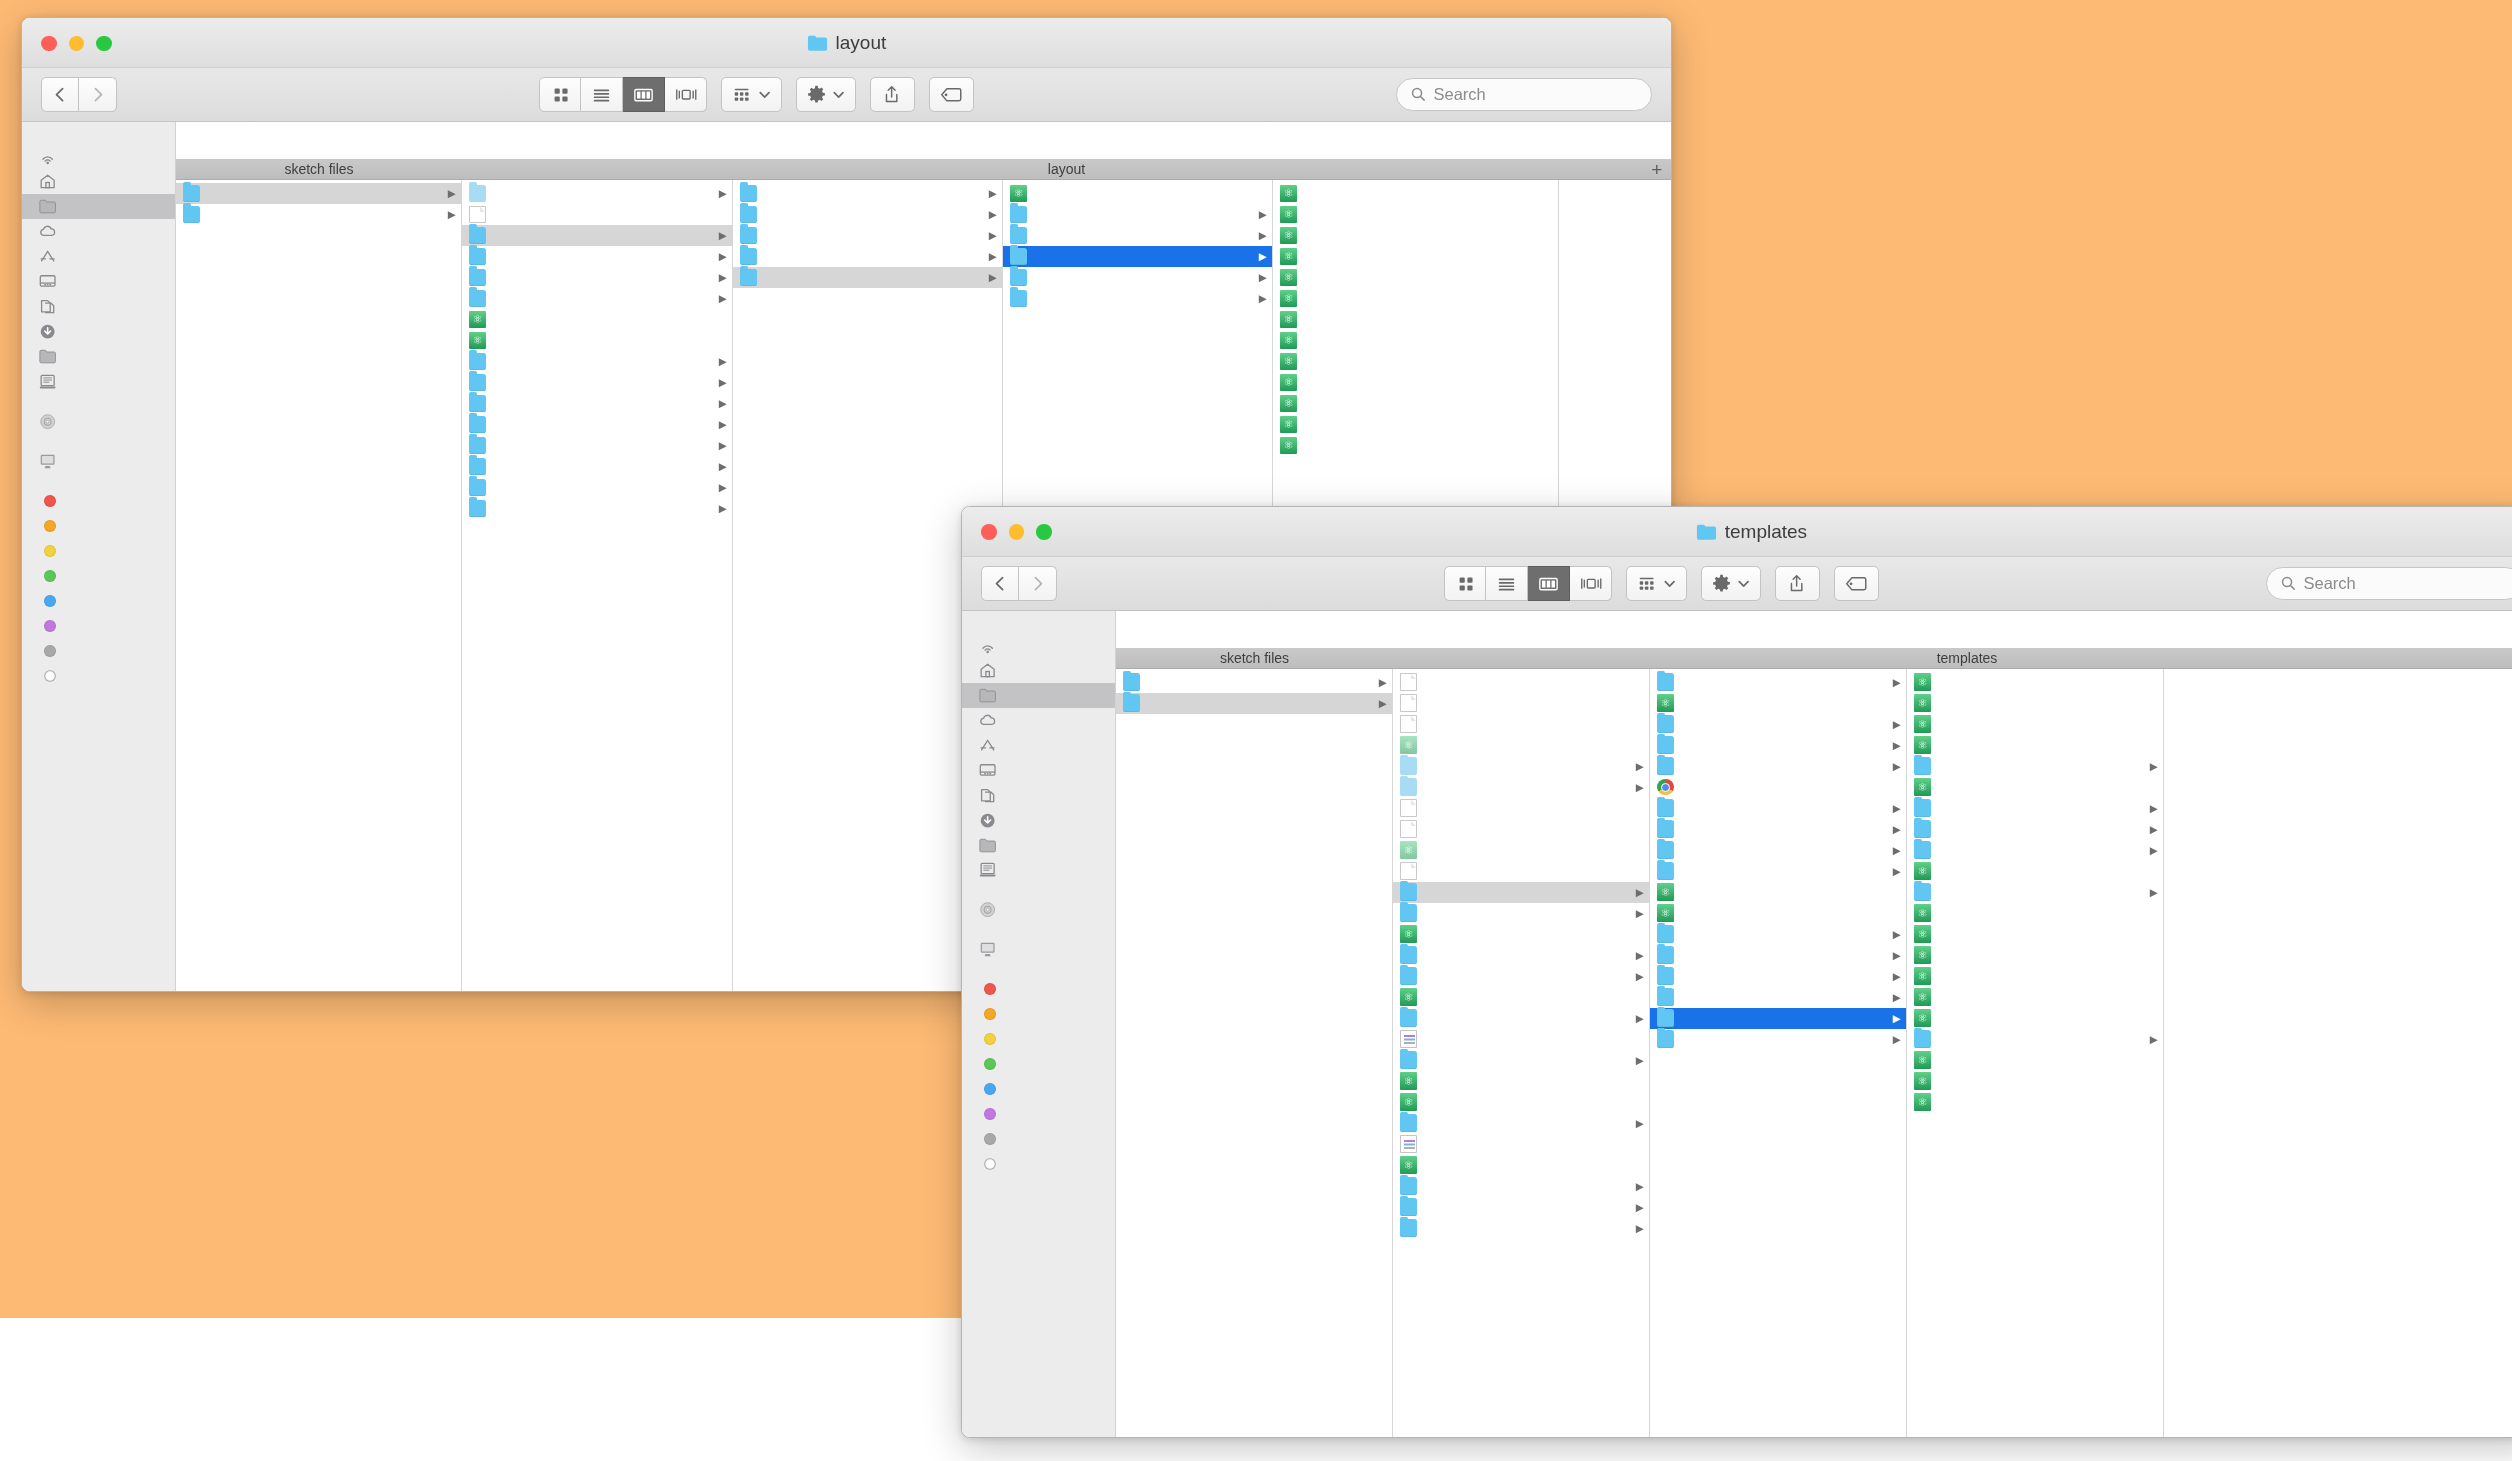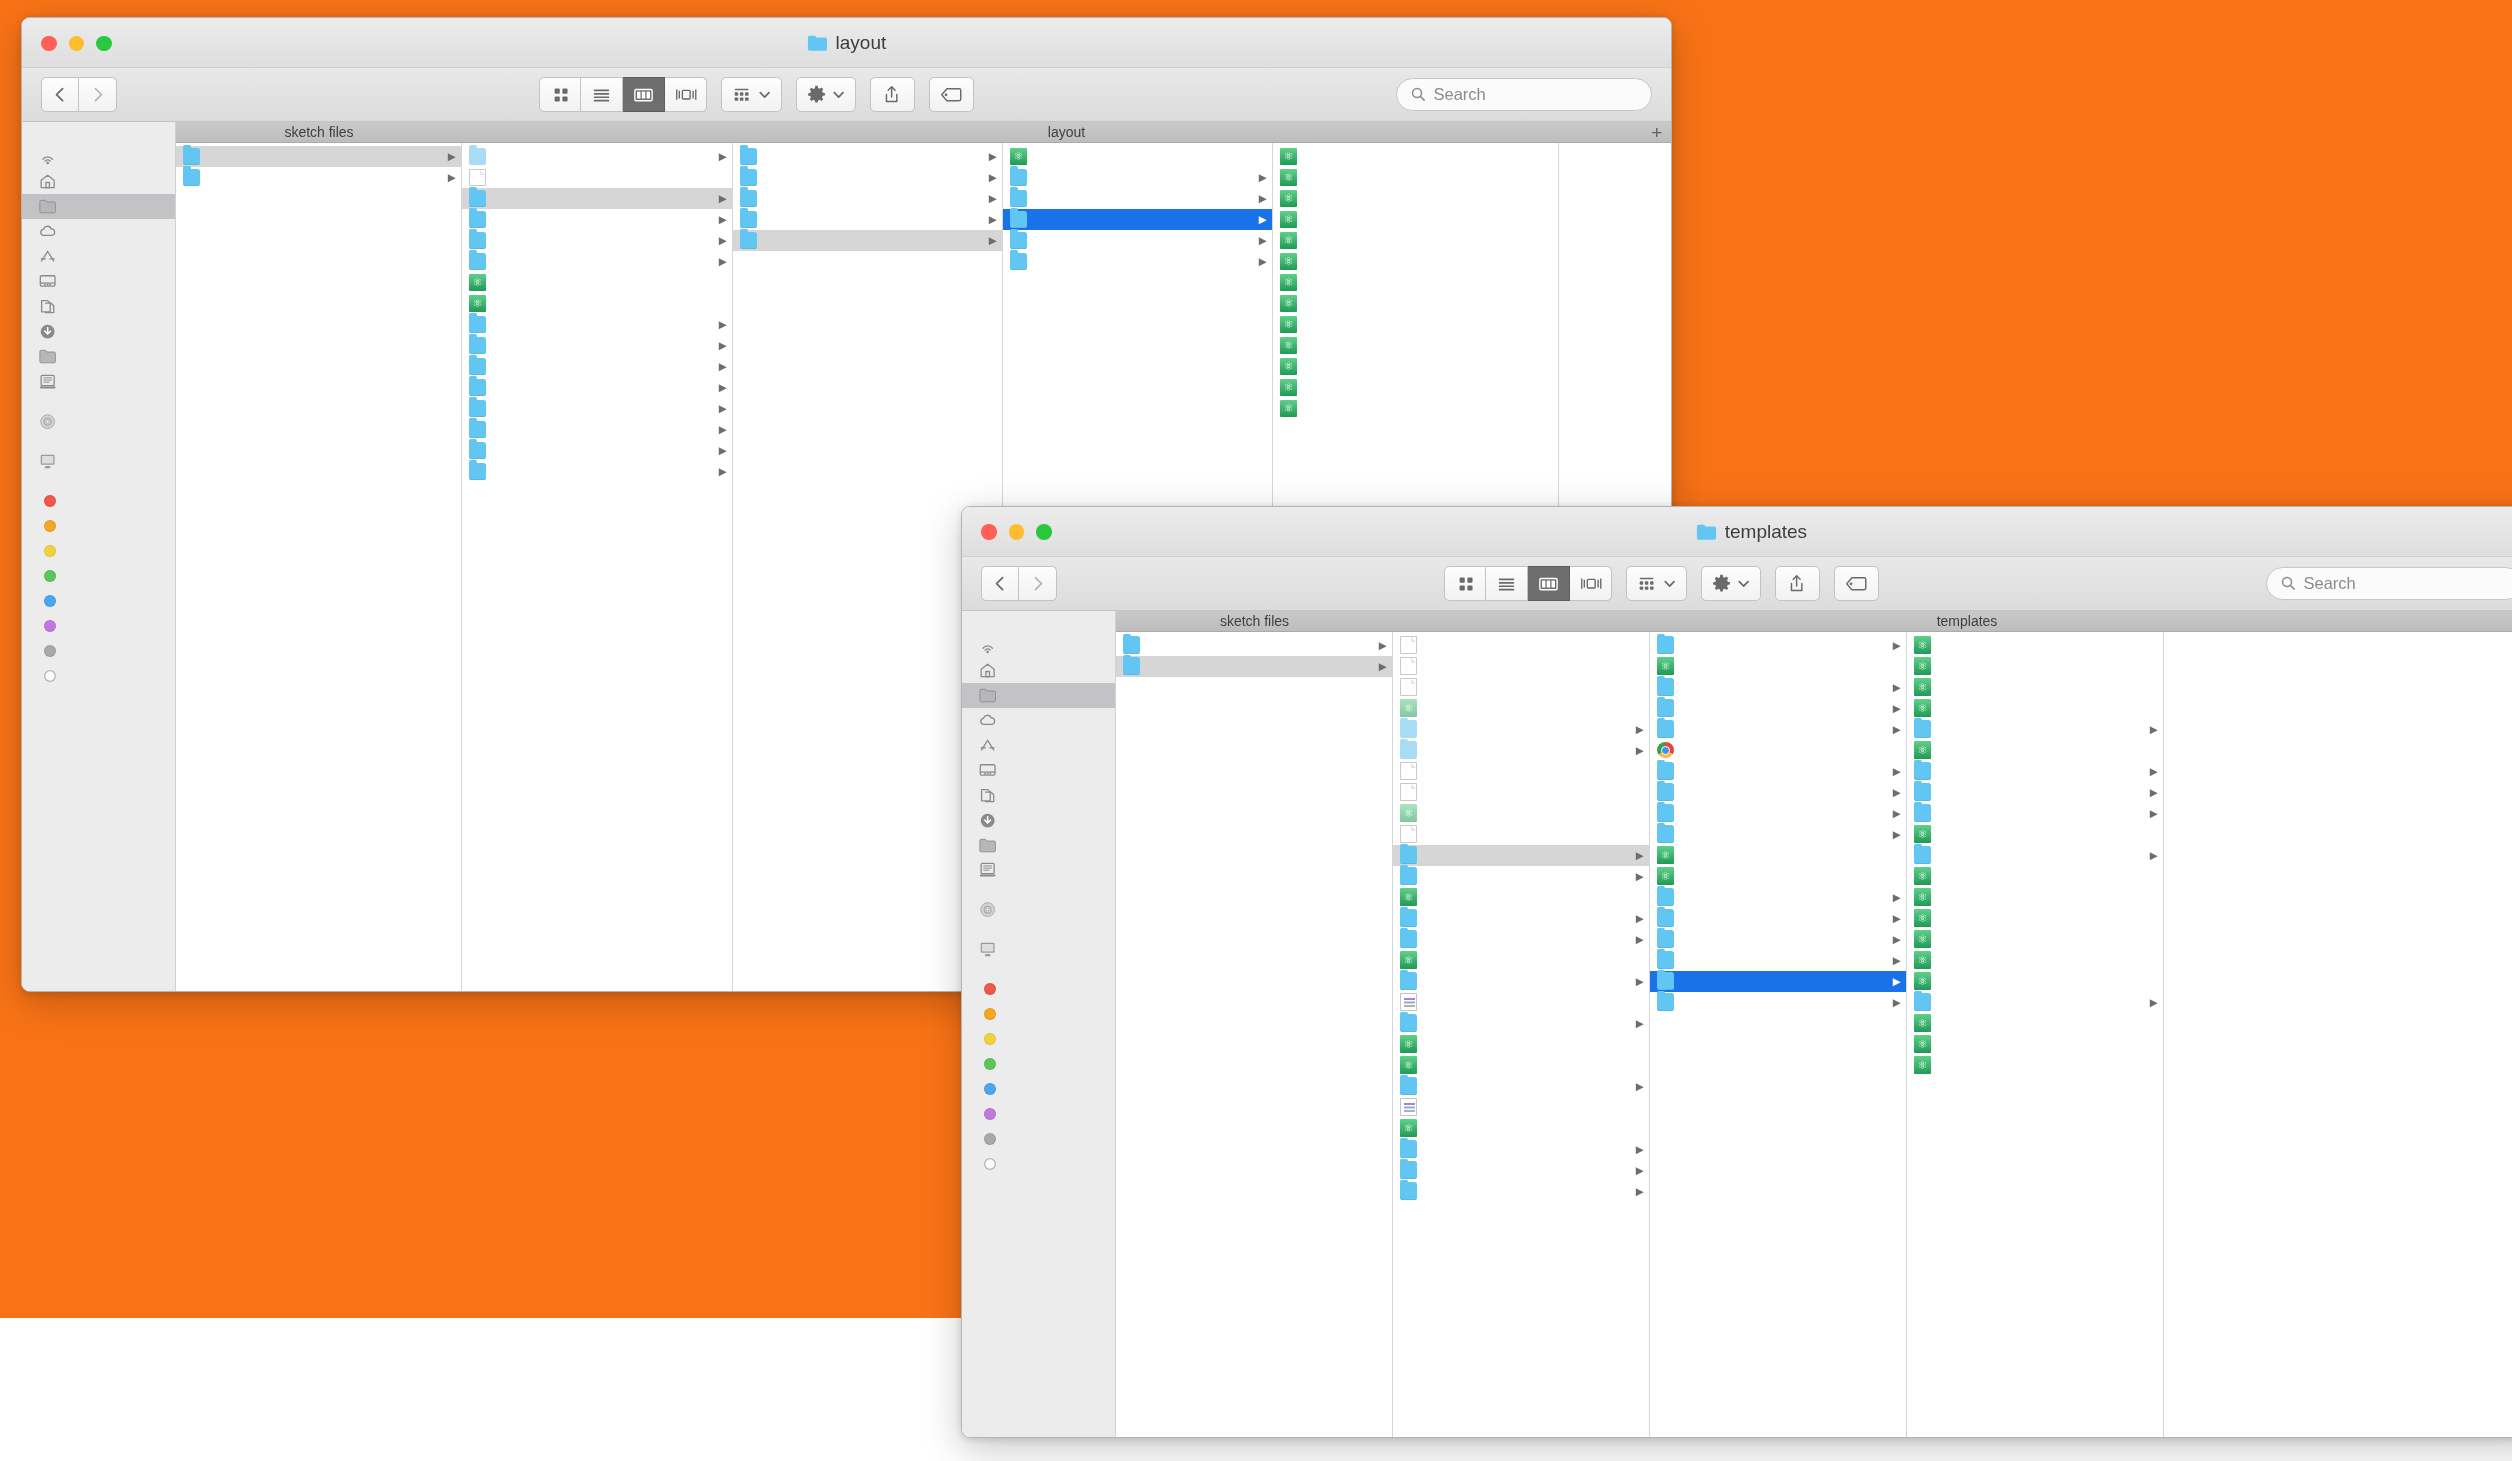--- a/index.html
+++ b/index.html
@@ -2,21 +2,21 @@
 <html style="font-size:14px"><head>
 <meta charset="utf-8">
 <style>
   * { box-sizing: border-box; margin:0; padding:0; }
   html,body { width:2512px; height:1462px; overflow:hidden; }
   body {
     background:#ffffff;
     font-family:"Liberation Sans","DejaVu Sans",sans-serif;
     -webkit-font-smoothing:antialiased;
   }
-  .desktop { position:relative; width:2512px; height:1318px; background:#f97316; }
+  .desktop { position:relative; width:2512px; height:1318px; background:#fdba74; }
 
   
   .window {
     position:absolute;
     background:#ffffff;
     border:0.9px solid #b4b4b4;
     border-radius:8.7px;
     box-shadow:0 10.4px 38px rgba(0,0,0,.22), 0 1.7px 7px rgba(0,0,0,.12);
     overflow:hidden;
     display:flex; flex-direction:column;
@@ -104,21 +104,21 @@
     padding-left:16.5px; font-size:15.6px; color:#1d1d1f; white-space:nowrap;
   }
   .sb-item.sel { background:#c3c3c6; }
   .sb-ic { width:19px; height:19px; flex:0 0 19px; display:flex; align-items:center; justify-content:center; }
   .dot { width:12px; height:12px; border-radius:50%; margin-left:3.5px; }
 
   .colhead {
     height:21px; background:linear-gradient(#c9c9c9,#bdbdbd);
     border-bottom:0.9px solid #ababab;
     display:flex; align-items:center; justify-content:center;
-    font-size:14px; color:#3f3f41; flex:0 0 auto; position:relative;
+    font-size:14px; color:#3f3f41; flex:0 0 auto; position:relative;margin-top:37px;
   }
   .colhead .plus {
     position:absolute; right:8.7px; font-size:19px; color:#5e5e5e; line-height:1;
   }
   .cols-wrap { flex:1 1 auto; display:flex; flex-direction:column; min-width:0; }
   .cols { flex:1 1 auto; display:flex; min-height:0; overflow:hidden; }
 
   .col {
     border-right:0.9px solid #d6d6d6;
     overflow:hidden; background:#ffffff; flex:0 0 auto;

